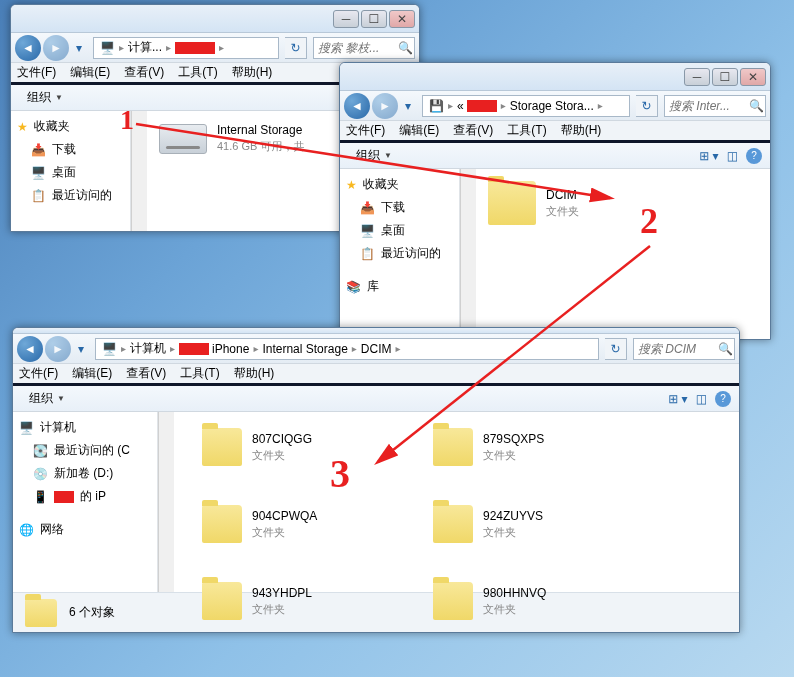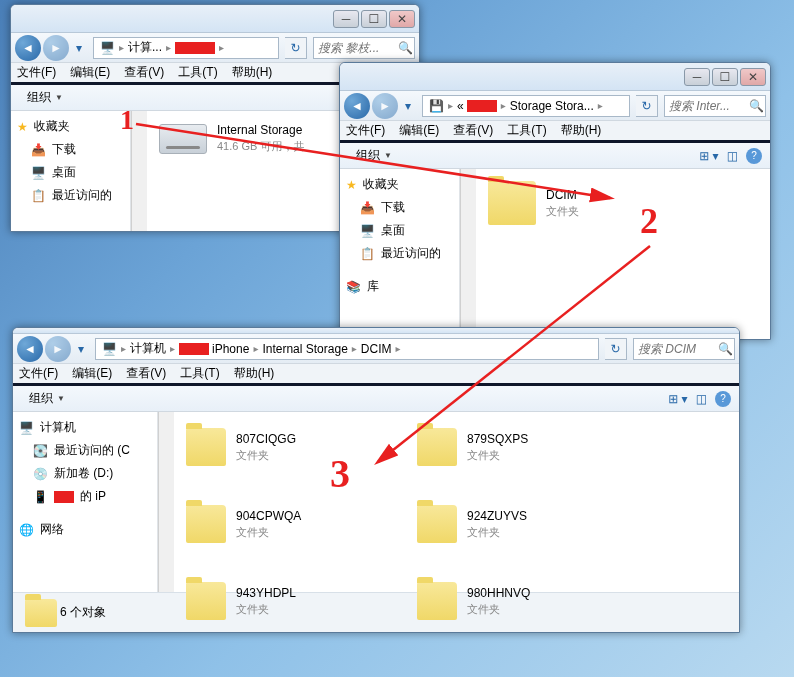--- a/index.html
+++ b/index.html
@@ -33,21 +33,21 @@
 .fileitem { display: flex; align-items: center; gap: 10px; padding: 4px; width: 240px; cursor: pointer; }
 .fileitem.narrow { width: 200px; }
 .foldericon { width: 40px; height: 38px; background: linear-gradient(to bottom, #f8e89a 0%, #f0d868 100%); border-radius: 2px 4px 2px 2px; position: relative; }
 .foldericon::before { content: ''; position: absolute; top: -5px; left: 0; width: 16px; height: 6px; background: #f0d868; border-radius: 2px 2px 0 0; }
 .foldericon.large { width: 48px; height: 44px; }
 .driveicon { width: 48px; height: 30px; background: linear-gradient(to bottom, #e8ecf0, #c8d0d8); border: 1px solid #a8b0b8; border-radius: 3px; position: relative; }
 .driveicon::after { content: ''; position: absolute; bottom: 4px; left: 6px; right: 6px; height: 3px; background: #888; border-radius: 2px; }
 .filemeta { display: flex; flex-direction: column; gap: 2px; }
 .filename { color: #000; }
 .filesub { color: #888; font-size: 11px; }
-.statusbar { height: 40px; background: #f0f4f8; border-top: 1px solid #d8e0e8; display: flex; align-items: center; padding: 0 12px; gap: 3px; }
+.statusbar { height: 40px; background: #f0f4f8; border-top: 1px solid #d8e0e8; display: flex; align-items: center; padding: 0 12px; gap: 12px; }
 .scrollbar { width: 16px; background: #f0f0f0; border-left: 1px solid #d0d0d0; }
 .annotation { position: absolute; color: #e82020; font-weight: bold; font-family: "Comic Sans MS", cursive; pointer-events: none; z-index: 100; }
 .arrow-svg { position: absolute; pointer-events: none; z-index: 99; }
 .censored { display: inline-block; background: #e82020; height: 12px; vertical-align: middle; }
 .star { color: #f8b820; }
 .helpicon { width: 16px; height: 16px; border-radius: 50%; background: #5898d8; color: #fff; display: flex; align-items: center; justify-content: center; font-size: 10px; }
 .viewicon { color: #2868a8; }
 .tri { font-size: 8px; color: #444; }
 </style>
 </head>
@@ -267,21 +267,21 @@
           <span class="censored" style="width:20px"></span>
           <span>的 iP</span>
         </div>
       <div style="height:10px"></div>
       <div class="sideitem header">
           <span>🌐</span>
           <span>网络</span>
         </div>
     </div>
     <div class="scrollbar"></div>
-    <div class="mainpane" id="folders3" style="padding:12px 8px;gap:31px;">
+    <div class="mainpane" id="folders3" style="padding:12px 24px;gap:31px;">
         <div class="fileitem narrow">
           <div class="foldericon"></div>
           <div class="filemeta">
             <span class="filename">807CIQGG</span>
             <span class="filesub">文件夹</span>
           </div>
         </div>
         <div class="fileitem narrow">
           <div class="foldericon"></div>
           <div class="filemeta">

